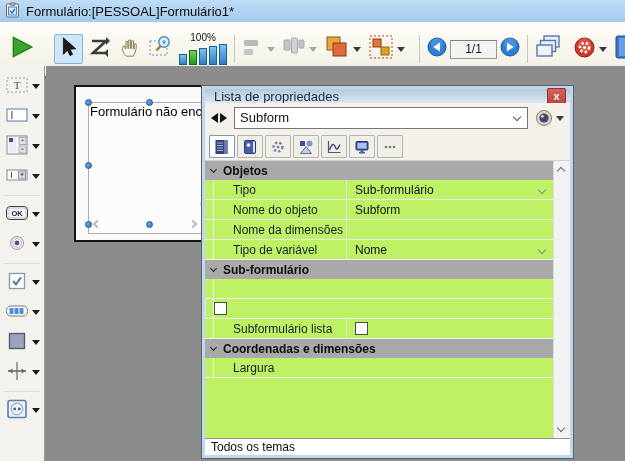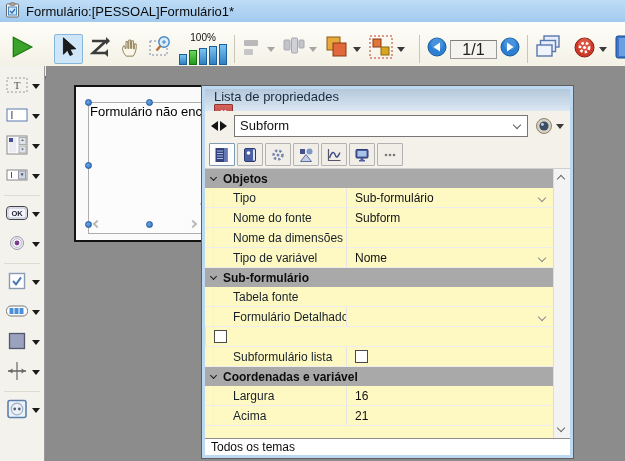--- a/index.html
+++ b/index.html
@@ -23,21 +23,21 @@
   .zbar { width:8px; background:linear-gradient(#7cc4f0,#2f7fc2); border:1px solid #1c5f9a; }
   .zbar.green { background:linear-gradient(#6fd45c,#1f9a1f); border-color:#137013; }
   .zmark { position:absolute; left:14px; bottom:-5px; width:0; height:0;
     border-left:3px solid transparent; border-right:3px solid transparent; border-bottom:4px solid #222; }
   .tsepv { width:1px; height:28px; background:#c9c6b6; margin:0 7px; }
   .tgroup { display:flex; align-items:center; margin-right:7px; }
   .tri-d { width:0; height:0; border-left:4px solid transparent; border-right:4px solid transparent;
     border-top:5px solid #3a3a3a; margin-left:3px; }
   .tri-d.dis { border-top-color:#a6a6a6; }
   .pagebox { width:50px; height:19px; background:#f4f3ef; border:1px solid #9a9a9a;
-    border-top-color:#7d7d7d; font-size:16px; text-align:center; line-height:17px; color:#222; margin:0 3px; }
+    border-top-color:#7d7d7d; font-size:12px; text-align:center; line-height:17px; color:#222; margin:0 3px; }
 
   
   .workspace { position:absolute; left:0; top:66px; width:625px; height:395px; }
 
   .sidebar { position:absolute; left:0; top:0; width:45px; height:395px;
     background:#f3f2ec; border-right:1px solid #9a9a9a; padding-top:9px; }
   .tool { display:flex; align-items:center; height:23px; margin-bottom:7px; padding-left:5px; }
   .tool .tri-d { border-top-color:#1a1a1a; margin-left:3px; }
   .tsep { height:1px; background:#dedbd0; margin:0 4px 7px 4px; }
 
@@ -53,37 +53,37 @@
   .cv.up { transform:rotate(-135deg); }
   .cv.down { transform:rotate(45deg); }
   .cv.left { transform:rotate(135deg); }
   .cv.right { transform:rotate(-45deg); }
   .hnd { position:absolute; width:7px; height:7px; border-radius:50%;
     background:radial-gradient(circle at 35% 35%, #6aa6e8, #2f6fc0); border:1px solid #1f5698; }
 
   
   .props { position:absolute; left:201px; top:19px; width:373px; height:374px;
     border:1px solid #5f5f5f; background:#bdd9f1; padding:3px; display:flex; flex-direction:column; }
-  .ptitle { height:22px; background:linear-gradient(#b5c8db,#dbe7f3); display:flex; align-items:flex-start;
-    padding:0 4px 0 9px; font-size:13px; color:#1b2b3e;flex-direction:column; }
+  .ptitle { height:14px; background:linear-gradient(#b5c8db,#dbe7f3); display:flex; align-items:center;
+    padding:0 4px 0 9px; font-size:13px; color:#1b2b3e; }
   .ptitle-text { flex:1; }
   .pclose { width:19px; height:16px; background:linear-gradient(#d4635d,#b84641); border:1px solid #92332f;
     color:#fff; font-size:11px; font-weight:bold; text-align:center; line-height:14px; border-radius:1px; }
   .pselector { height:30px; background:#f3f1ea; display:flex; align-items:center; padding:0 6px; }
   .tri-l { width:0; height:0; border-top:5px solid transparent; border-bottom:5px solid transparent; border-right:7px solid #141414; }
   .tri-r { width:0; height:0; border-top:5px solid transparent; border-bottom:5px solid transparent; border-left:7px solid #141414; margin-left:2px; }
   .pcombo { flex:1; height:22px; background:#fff; border:1px solid #767676; margin:0 7px;
     font-size:13px; color:#111; padding:2px 18px 0 5px; position:relative; }
   .pcombo .cv { right:7px; top:6px; border-color:#5a5a5a; border-width:1.5px; width:6px; height:6px; }
   .eye-wrap { display:flex; align-items:center; }
   .ptabs { height:27px; background:#f3f1ea; display:flex; align-items:flex-end; padding:0 0 2px 4px; gap:2px; }
   .ptab { width:26px; height:23px; border:1px solid #b3b3b3; background:#f0eee7; border-radius:1px;
     display:flex; align-items:center; justify-content:center; }
   .ptab.sel { background:#fdfdfd; border-color:#7e9cb8; }
-  .pgrid { flex:1; background:#fef9c3; display:flex; overflow:hidden; border-top:1px solid #cfcfcf; }
+  .pgrid { flex:1; background:#bef264; display:flex; overflow:hidden; border-top:1px solid #cfcfcf; }
   .grid-rows { flex:1; }
   .psection { height:19px; background:#a9a9a9; display:flex; align-items:center; padding-left:6px;
     font-size:12px; font-weight:bold; color:#0d0d0d; }
   .psection .scv { display:inline-block; width:5px; height:5px; border-right:1.5px solid #1a1a1a;
     border-bottom:1.5px solid #1a1a1a; transform:rotate(45deg); margin-right:7px; margin-top:-2px; }
   .prow { height:20px; display:flex; align-items:center; border-bottom:1px solid #ededed; position:relative; }
   .prow::before { content:""; position:absolute; left:8px; top:0; bottom:0; width:1px; background:#f0f0f0; }
   .plabel { width:141px; padding-left:28px; font-size:12px; color:#18202b; white-space:nowrap; overflow:hidden; }
   .pvalue { flex:1; border-left:1px solid #e4e4e4; align-self:stretch; display:flex; align-items:center;
     padding-left:8px; font-size:12px; color:#111; position:relative; }
@@ -414,21 +414,21 @@
             <span>Objetos</span>
           </div>
           <div class="prow">
             <span class="plabel">Tipo</span>
             <span class="pvalue">
                 <span>Sub-formulário</span>
                 <span class="cv down"></span>
               </span>
           </div>
           <div class="prow">
-            <span class="plabel">Nome do fonte</span>
+            <span class="plabel">Nome do objeto</span>
             <span class="pvalue">
                 <span>Subform</span>
               </span>
           </div>
           <div class="prow">
             <span class="plabel">Nome da dimensões</span>
             <span class="pvalue">
                 <span></span>
               </span>
           </div>
@@ -437,55 +437,38 @@
             <span class="pvalue">
                 <span>Nome</span>
                 <span class="cv down"></span>
               </span>
           </div>
           <div class="psection">
             <span class="scv"></span>
             <span>Sub-formulário</span>
           </div>
           <div class="prow">
-            <span class="plabel">Tabela fonte</span>
-          </div>
-          <div class="prow">
-            <span class="plabel">Formulário Detalhado</span>
-            <span class="pvalue">
-                <span></span>
-                <span class="cv down"></span>
-              </span>
           </div>
           <div class="prow">
             <span class="pvalue">
                 <span class="pcheckbox"></span>
               </span>
           </div>
           <div class="prow">
             <span class="plabel">Subformulário lista</span>
             <span class="pvalue">
                 <span class="pcheckbox"></span>
               </span>
           </div>
           <div class="psection">
             <span class="scv"></span>
-            <span>Coordenadas e variável</span>
+            <span>Coordenadas e dimensões</span>
           </div>
           <div class="prow">
             <span class="plabel">Largura</span>
-            <span class="pvalue">
-                <span>16</span>
-              </span>
-          </div>
-          <div class="prow">
-            <span class="plabel">Acima</span>
-            <span class="pvalue">
-                <span>21</span>
-              </span>
           </div>
         </div>
         <div class="pscroll">
           <span class="cv up" style="top:7px"></span>
           <span class="cv down" style="bottom:7px"></span>
         </div>
       </div>
       <div class="pfooter">Todos os temas</div>
     </div>
 

